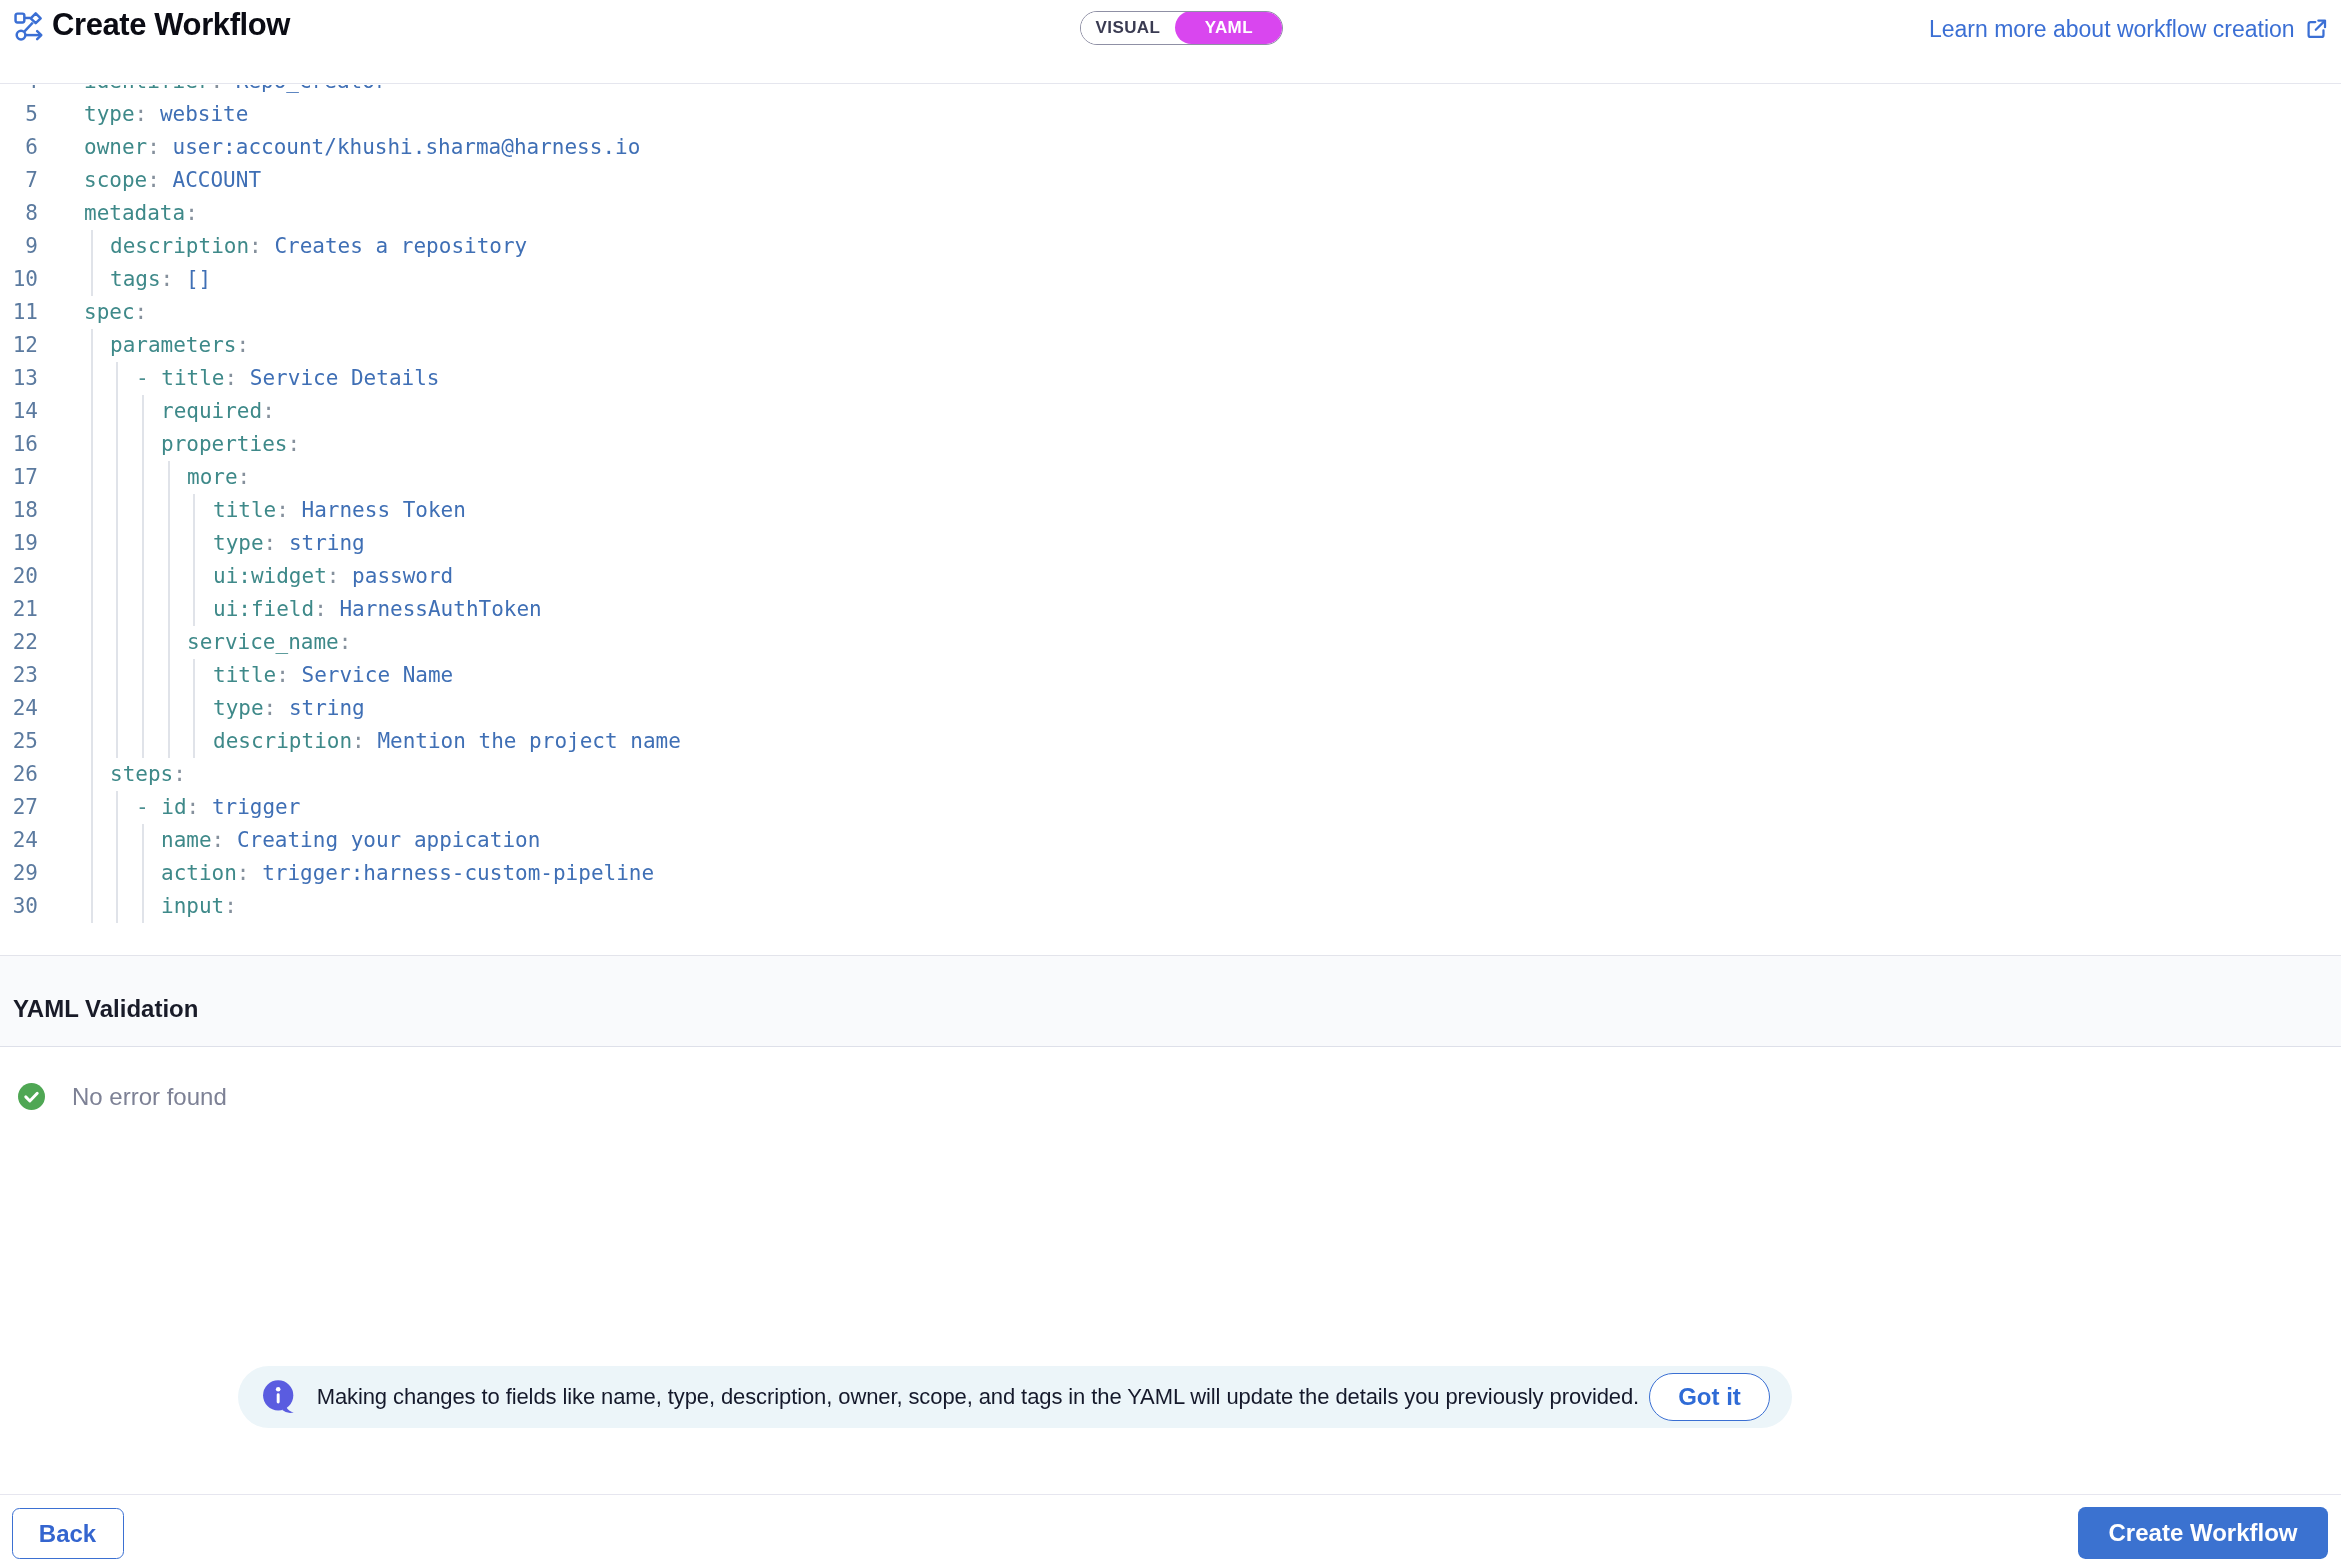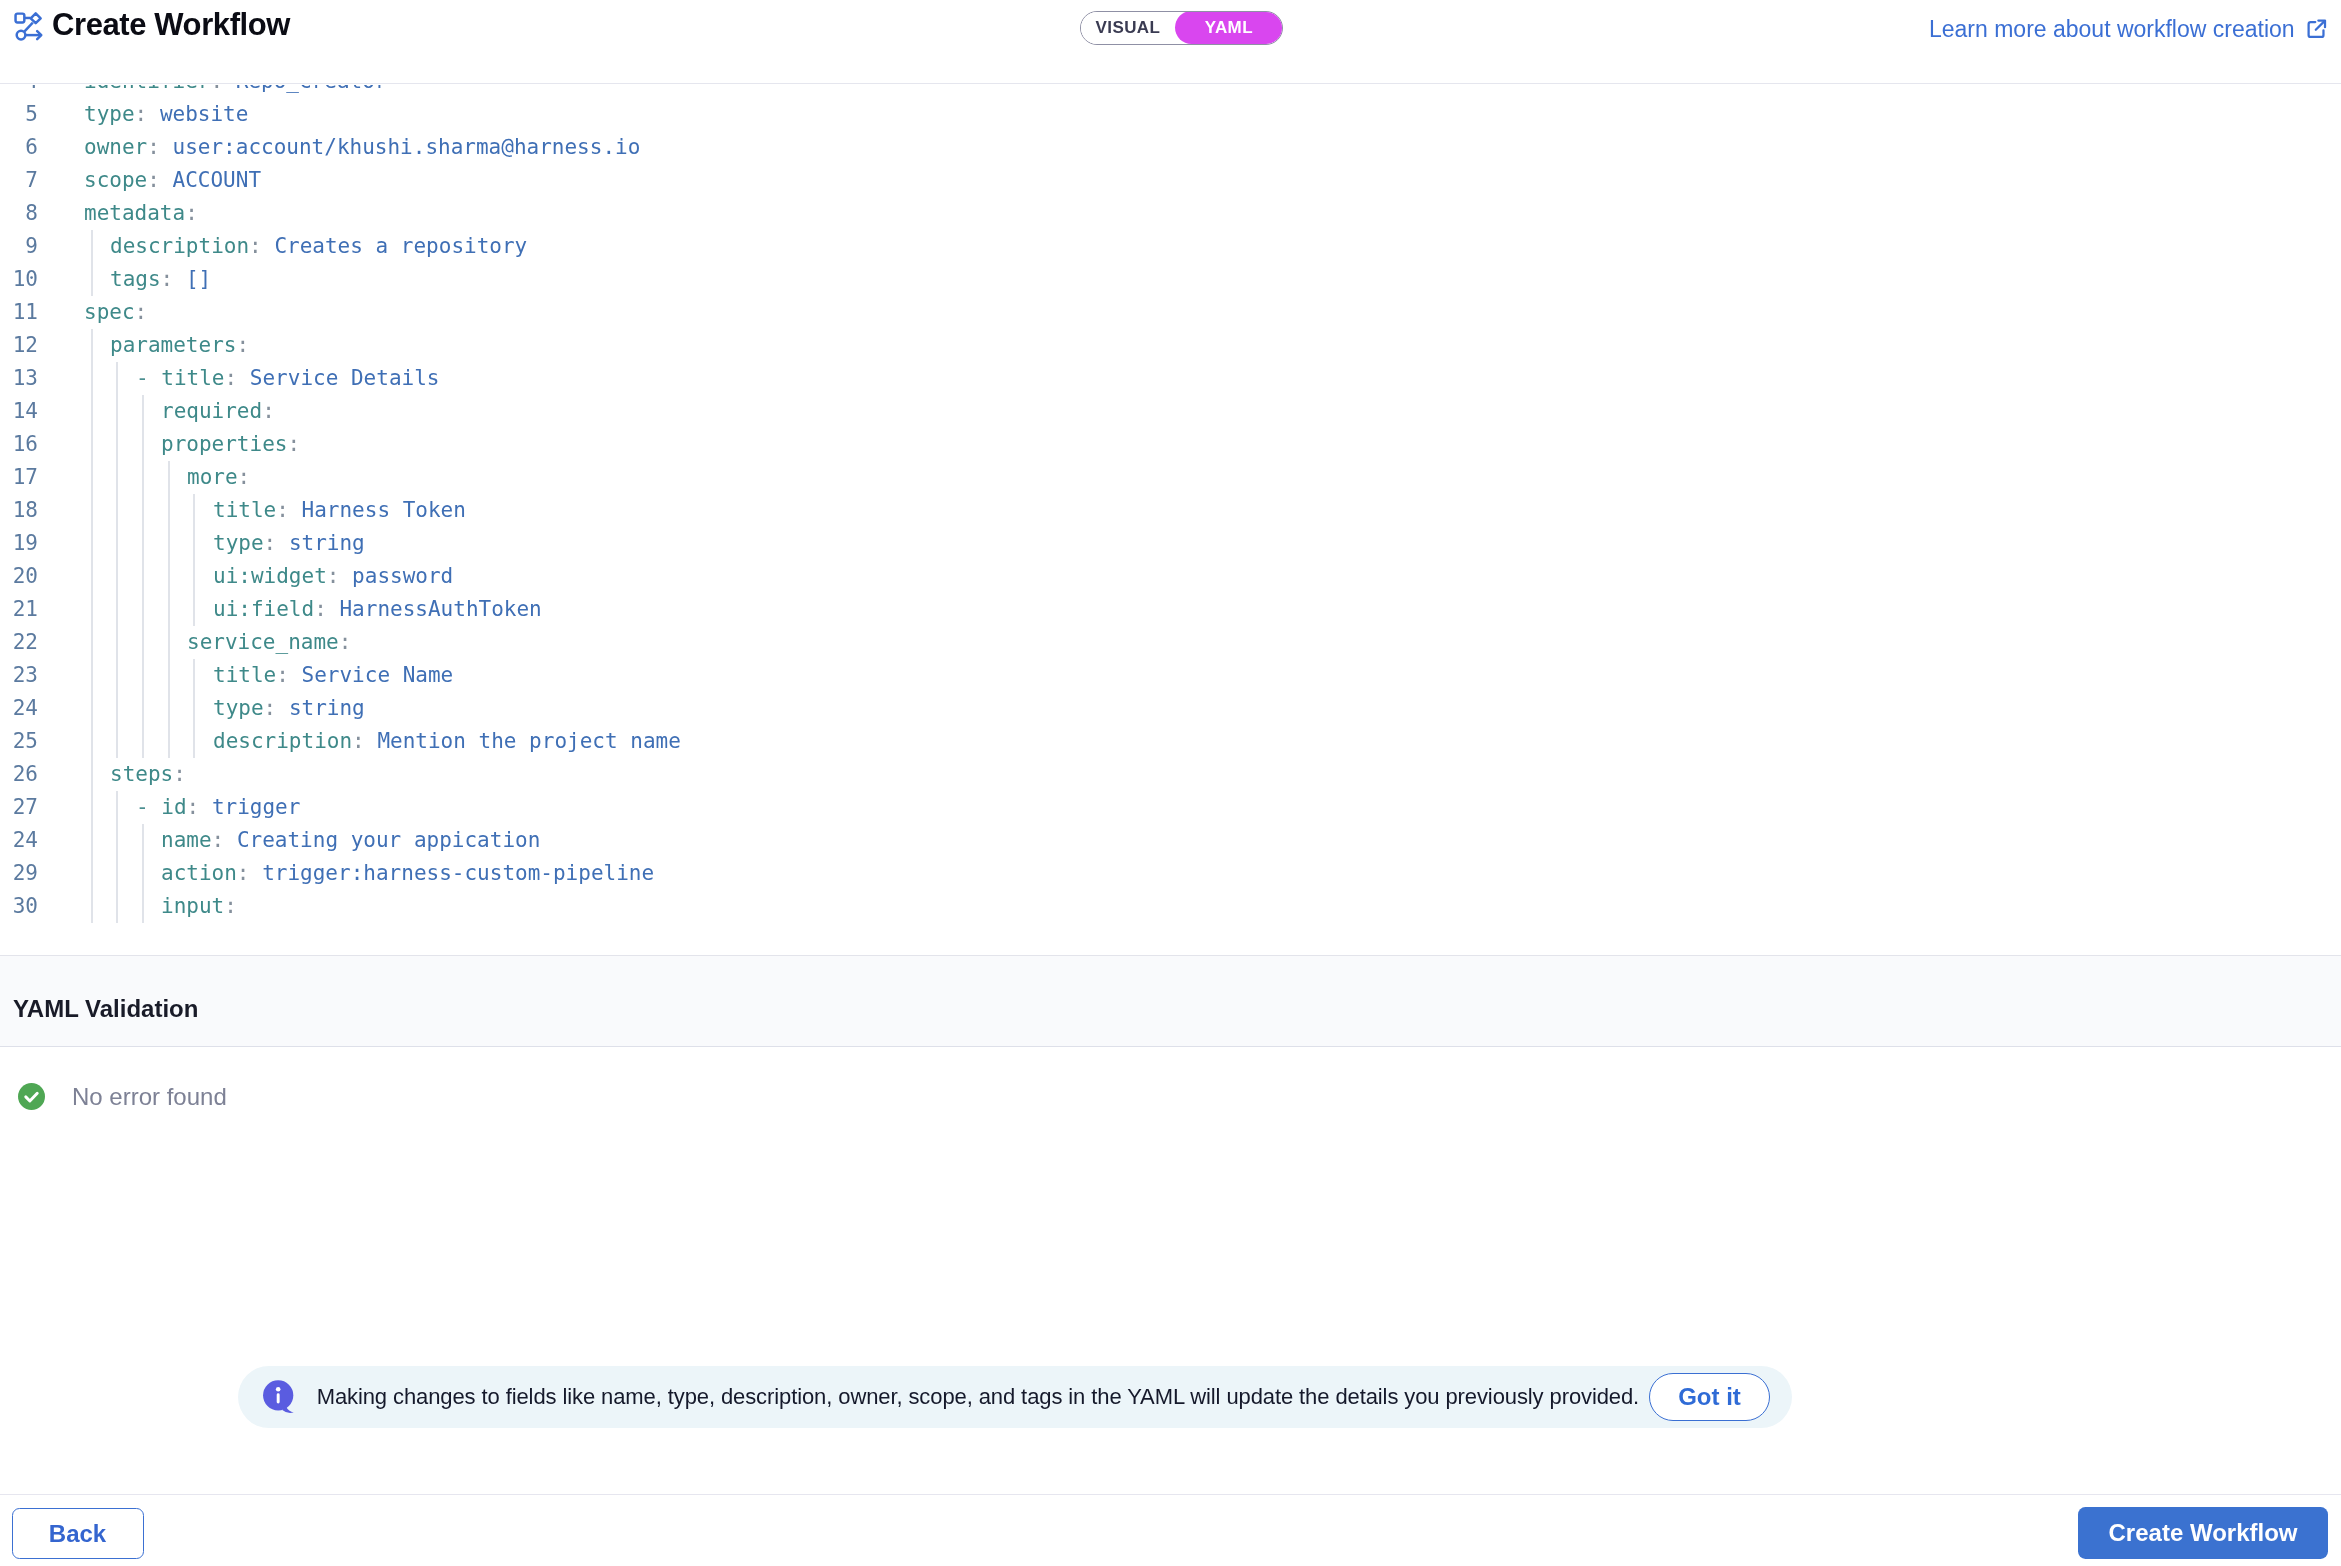--- a/index.html
+++ b/index.html
@@ -60,21 +60,21 @@
   #banner-icon { width:36px; height:36px; flex:0 0 36px; }
   #banner-text { margin-left:19.7px; font-size:22px; color:#15192b; letter-spacing:-0.1px; }
   #got-it { position:absolute; right:22px; top:7.4px; width:121px; height:48px;
             background:#fff; border:1.6px solid #3a6fd3; border-radius:24px;
             color:#2f6bd6; font-size:24px; font-weight:700; cursor:pointer;
             font-family:inherit; }
 
   
   #footer { position:absolute; left:0; top:1494px; width:2342px; height:73px;
             background:#fff; border-top:1.6px solid #e6e6ef; }
-  #back-btn { position:absolute; left:11.5px; top:13px; width:132px; height:51px;
+  #back-btn { position:absolute; left:11.5px; top:13px; width:112px; height:51px;
               background:#fff; border:1.6px solid #3b70d2; border-radius:7.4px;
               color:#3465cf; font-size:24px; font-weight:700; cursor:pointer;
               font-family:inherit; }
   #create-btn { position:absolute; right:14px; top:12.3px; width:250px; height:52px;
                 background:#3b72d0; border:none; border-radius:7.4px; color:#fff;
                 font-size:24px; font-weight:700; cursor:pointer; font-family:inherit; }
 </style>
 </head>
 <body>
 

